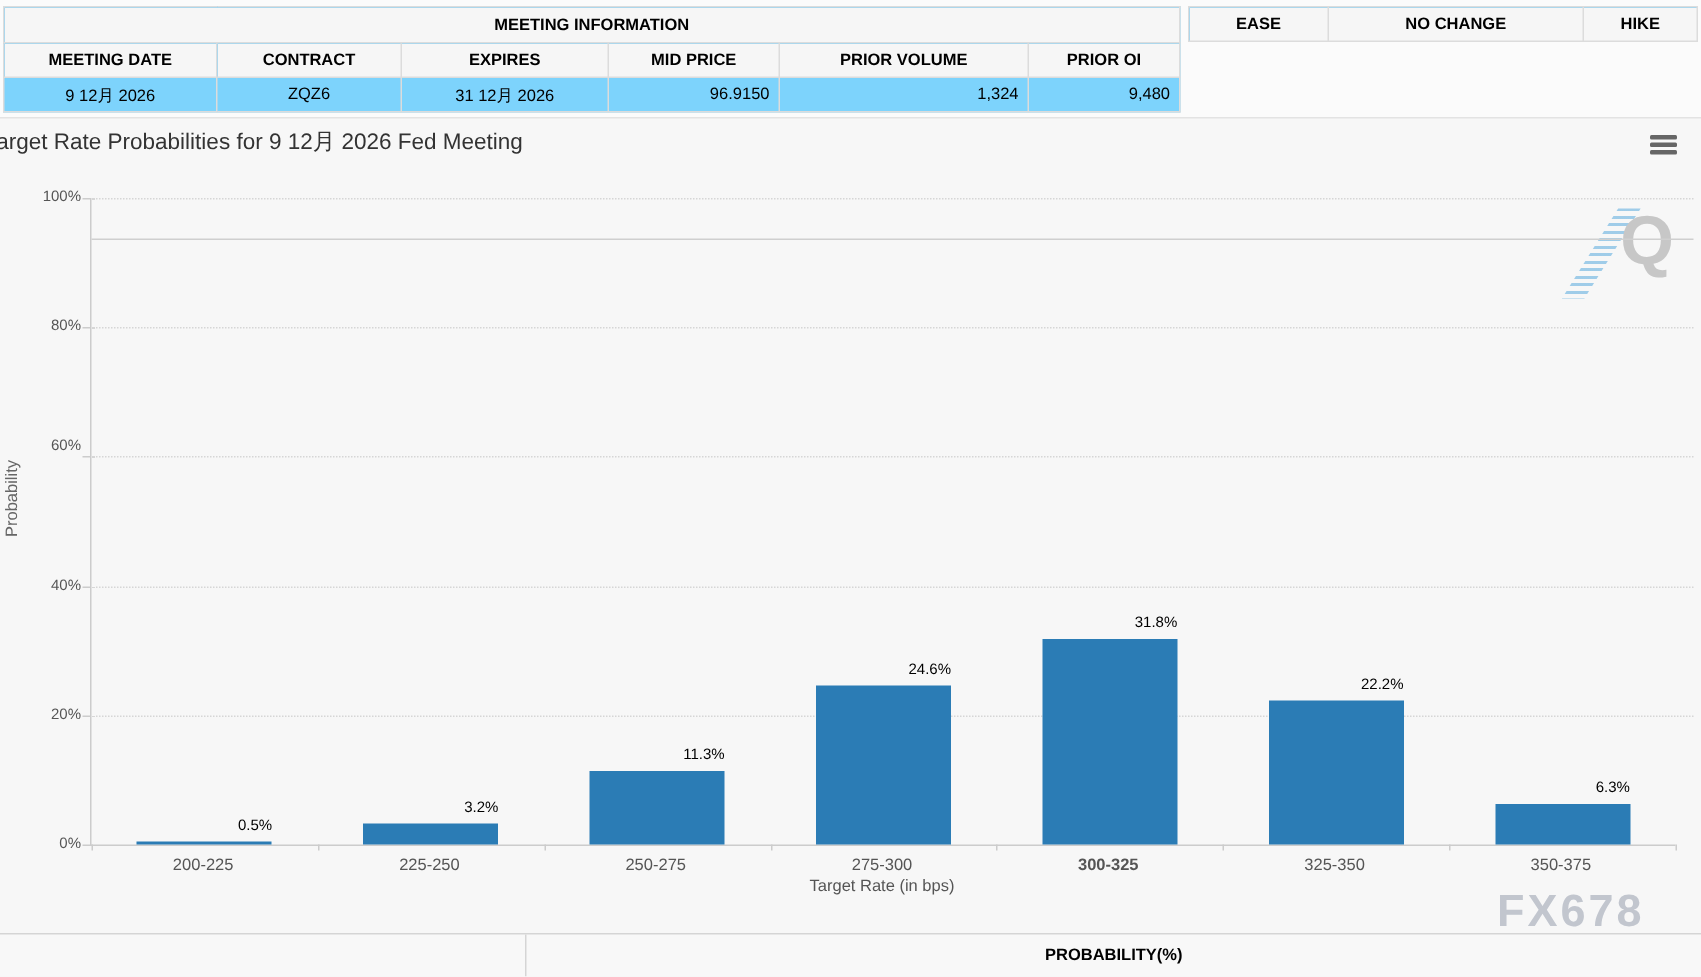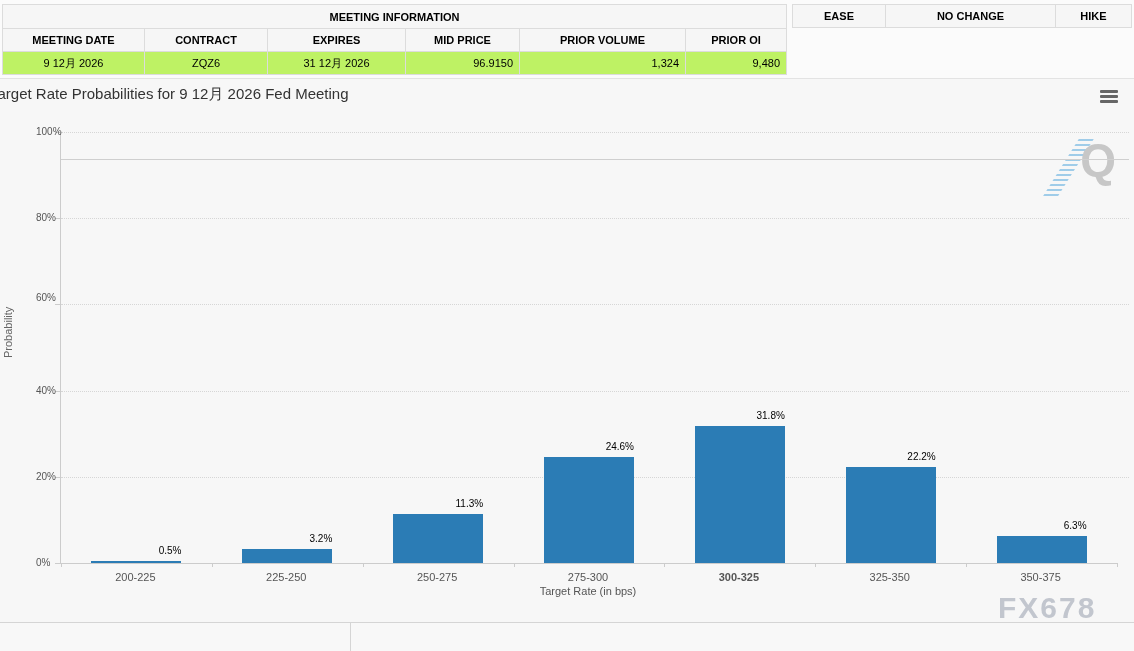--- a/index.html
+++ b/index.html
@@ -4,21 +4,21 @@
 <style>
   * { margin:0; padding:0; box-sizing:content-box; }
   html,body { width:1134px; height:651px; overflow:hidden; }
   body {
     font-family:"Liberation Sans","DejaVu Sans",sans-serif;
     background:#f7f7f7; color:#000; position:relative;
   }
 
   
   .top-strip { position:absolute; left:0; top:0; width:1134px; height:78px; background:#fbfbfb; }
-  table.info { border-collapse:collapse; table-layout:fixed; position:absolute; top:4px; background:#bef264; }
+  table.info { border-collapse:collapse; table-layout:fixed; position:absolute; top:4px; background:#7dd3fc; }
   table.info th, table.info td {
     border:1px solid #dcdcdc; font-size:11px; height:22px; padding:0 6px;
     white-space:nowrap; overflow:hidden;
   }
   table.info th { background:#f6f6f6; font-weight:bold; text-align:center; }
   table.info .group { height:23px; }
   table.info td.c { text-align:center; }
   table.info td.r { text-align:right; }
   #tbl-meeting { left:2px; width:784px; }
   #tbl-prob { left:792px; width:339px; }
@@ -33,21 +33,21 @@
              transform:rotate(180deg); font-size:11px; color:#666; text-align:center; }
   .x-title { position:absolute; left:60px; width:1056px; top:506px; text-align:center;
              font-size:11px; color:#555; }
 
   .plot { position:absolute; left:60px; top:53px; width:1056px; height:431px;
           border-left:1px solid #ccc; border-bottom:1px solid #ccc; overflow:visible; }
   .gridline { position:absolute; left:0; width:1068px; height:0; border-top:1px dotted #d6d6d6; }
   .refline  { position:absolute; left:0; width:1068px; height:0; border-top:1px solid #cfcfcf; }
   .ytick { position:absolute; left:-6px; width:5px; height:0; border-top:1px solid #ccc; }
   .xtick { position:absolute; top:431px; width:0; height:4px; border-left:1px solid #ccc; }
-  .ylab { position:absolute; left:0; width:54px; font-size:10px; color:#555;padding-left:36px; }
+  .ylab { position:absolute; left:0; width:54px; text-align:right; font-size:10px; color:#555; }
   .xlab { position:absolute; top:492px; width:120px; text-align:center; font-size:11px; color:#555; }
   .bar { position:absolute; bottom:0; width:90px; }
   .bar-label { position:absolute; width:90px; text-align:right; font-size:10px; color:#000; }
 
   
   .q-logo { position:absolute; right:18px; top:64px; width:52px; height:56px; }
   .q-stripes { position:absolute; left:-4px; top:-4px; width:15px; height:60px;
                transform:skewX(-32deg);
                background:repeating-linear-gradient(180deg, rgba(130,190,228,.75) 0 2px, transparent 2px 5px); }
   .q-letter { position:absolute; right:0; top:-6px; font-size:46px; font-weight:bold;
@@ -187,15 +187,16 @@
       <div class="xlab" style="left: 377.143px;">250-275</div>
       <div class="xlab" style="left: 528px;">275-300</div>
       <div class="xlab" style="left: 678.857px; font-weight: bold;">300-325</div>
       <div class="xlab" style="left: 829.714px;">325-350</div>
       <div class="xlab" style="left: 980.571px;">350-375</div>
     </div>
 </div>
 
 <div class="bottom-bar">
   <div class="bottom-left"></div>
+  <div class="bottom-right">PROBABILITY(%)</div>
 </div>
 
 <div class="fx-watermark">FX678</div>
 
 </body></html>

